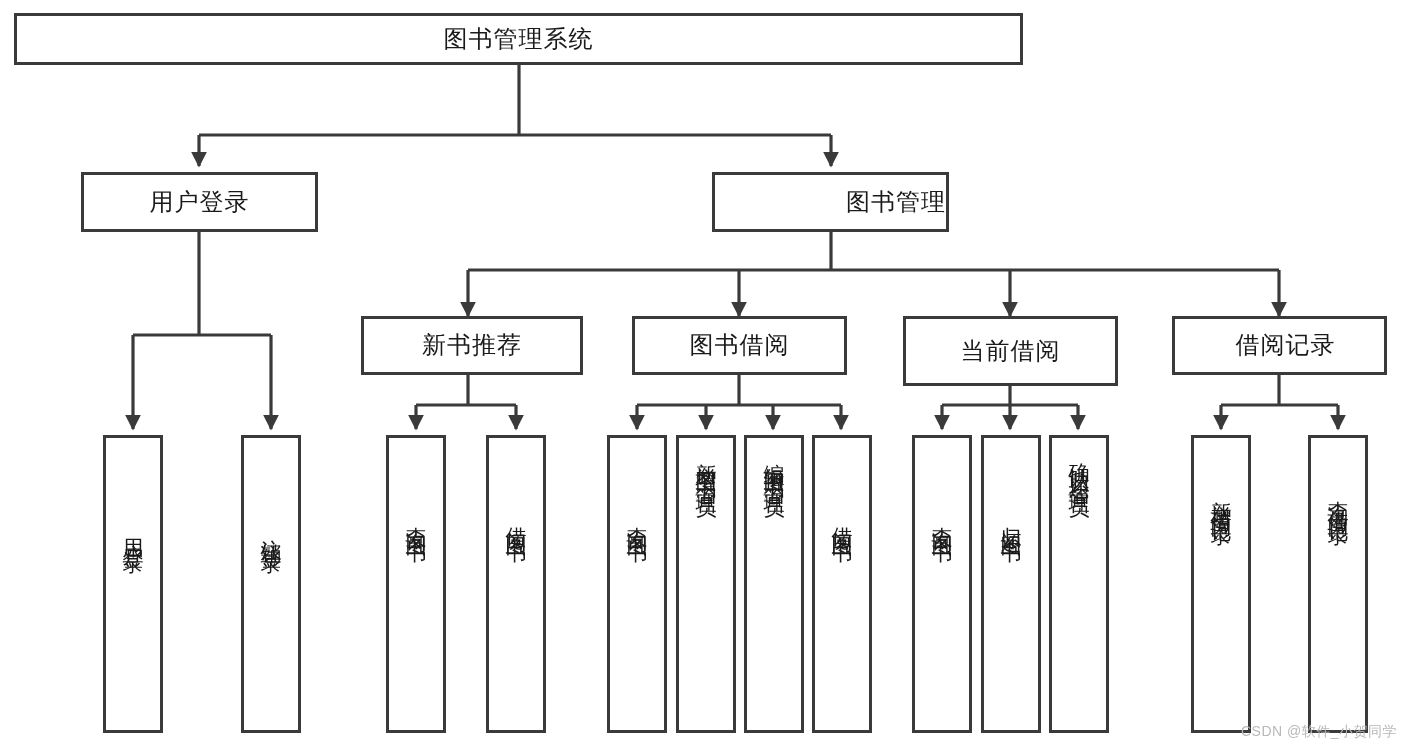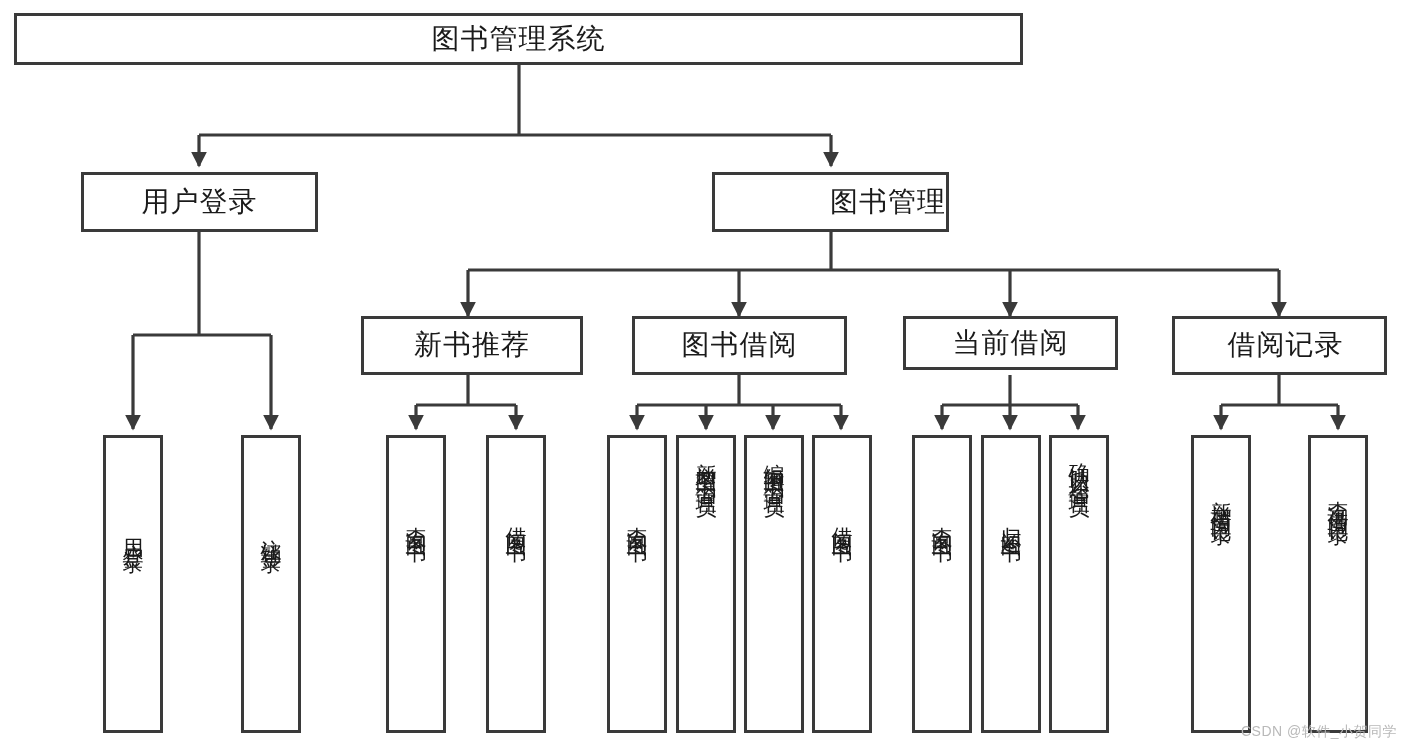--- a/index.html
+++ b/index.html
@@ -34,21 +34,21 @@
     display: flex;
     align-items: center;
     justify-content: center;
     color: #1a1a1a;
     z-index: 2;
   }
   .node.root {
     border-width: 3px;
   }
   .label-h {
-    font-size: 28px;
+    font-size: 24px;
     line-height: 1.1;
     letter-spacing: 1px;
     white-space: nowrap;
     text-align: center;
   }
   .node.leaf {
     align-items: flex-start;
     justify-content: center;
     padding-top: 16px;
   }
@@ -137,21 +137,21 @@
   <div class="node" style="left:712px; top:172px; width:237px; height:60px;justify-content:flex-end;">
     <span class="label-h">图书管理</span>
   </div>
 
   <div class="node" style="left:361px; top:316px; width:222px; height:59px;">
     <span class="label-h">新书推荐</span>
   </div>
   <div class="node" style="left:632px; top:316px; width:215px; height:59px;">
     <span class="label-h">图书借阅</span>
   </div>
-  <div class="node" style="left:903px; top:316px; width:215px; height:54px;">
+  <div class="node" style="left:903px; top:316px; width:215px; height:70px;">
     <span class="label-h">当前借阅</span>
   </div>
   <div class="node" style="left:1172px; top:316px; width:215px; height:59px;padding-left:12px;">
     <span class="label-h">借阅记录</span>
   </div>
 
   <div class="node leaf" style="left:103px; top:435px; width:60px; height:298px; padding-top:84px;">
     <span class="label-v">用户登录</span>
   </div>
   <div class="node leaf" style="left:241px; top:435px; width:60px; height:298px; padding-top:84px;">

